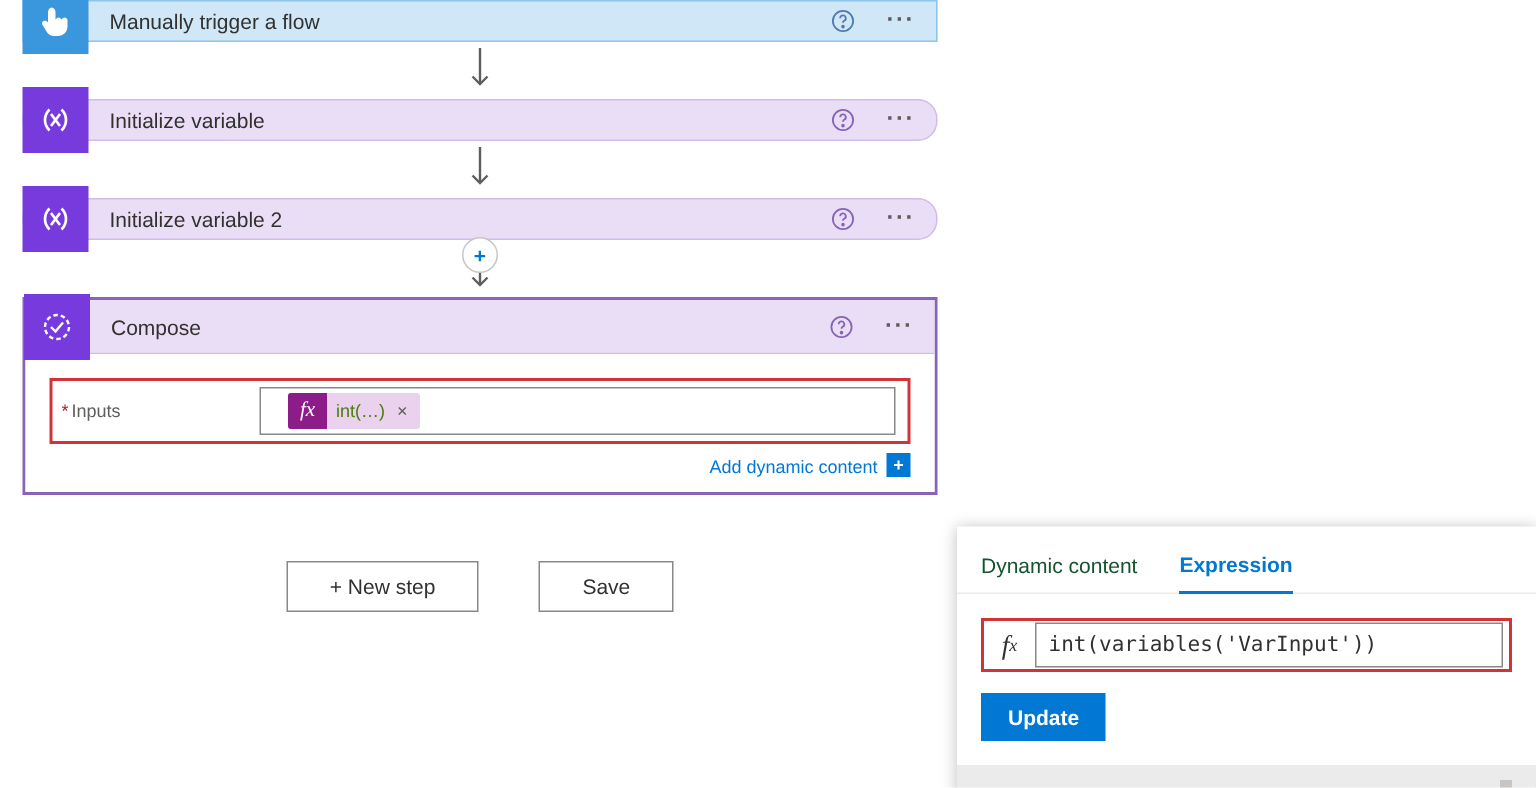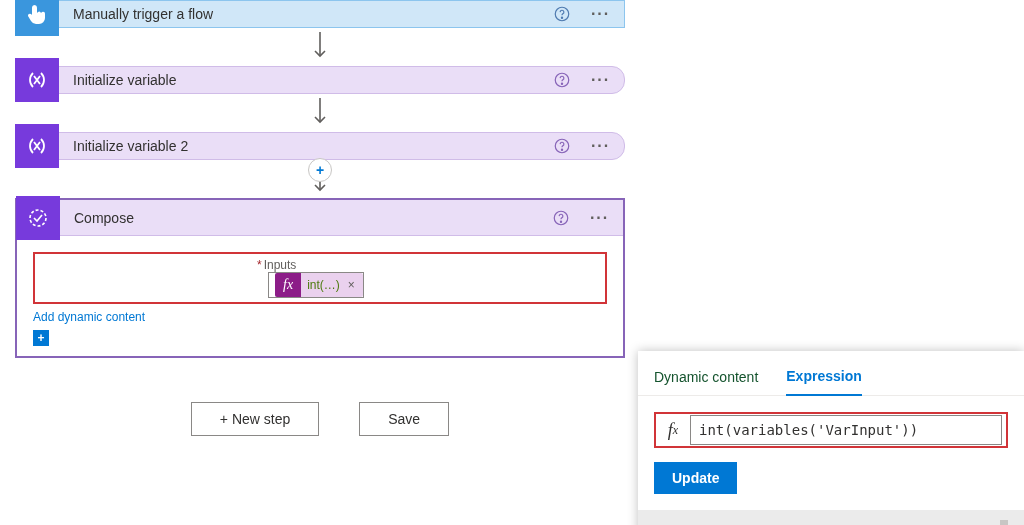--- a/index.html
+++ b/index.html
@@ -70,54 +70,53 @@
   .compose-body {
     background:#fff;
     border-top: 1px solid #d0bce8;
     padding: 16px 16px 10px 16px;
   }
   .inputs-row {
     display:flex; align-items:center;
     border: 2px solid #d13438;
     padding: 4px 0 4px 0;
     margin-bottom: 6px;
-    flex-direction: column;
   }
   .inputs-label {
     width: 138px;
     font-size: 12px;
     color: #605e5c;
     padding-left:6px;
   }
   .inputs-label .req { color:#a4262c; margin-right:2px; }
   .inputs-field {
     flex:1;
     border:1px solid #8a8886;
     height:32px;
     display:flex; align-items:center;
-    padding-left:6px;
+    padding-left:18px;
     margin-right:8px;
   }
   .token {
     display:inline-flex; align-items:center;
     background:#ead1ee;
     height:24px;
     border-radius:2px;
     overflow:hidden;
   }
   .token-fx {
     background:#8c1d88; color:#fff; font-style:italic; font-family: "Georgia", serif;
     width:26px; height:24px; display:flex; align-items:center; justify-content:center;
     font-size:14px;
   }
   .token-text { padding:0 6px; font-size:12px; color:#4d7c0f; }
   .token-x { padding:0 8px 0 2px; color:#605e5c; font-size:12px; }
   .add-dyn {
     text-align:right; font-size:12px; color:#0078d4;
-    display:flex; justify-content:flex-end; align-items:flex-start; gap:6px;flex-direction:column;
+    display:flex; justify-content:flex-end; align-items:flex-end; gap:6px;
   }
   .add-dyn .plus {
     width:16px; height:16px; background:#0078d4; color:#fff;
     display:inline-flex; align-items:center; justify-content:center;
     font-size:12px; font-weight:bold;
   }
   .bottom-buttons {
     display:flex; justify-content:center; gap:40px;
     margin-top: 44px;
   }

